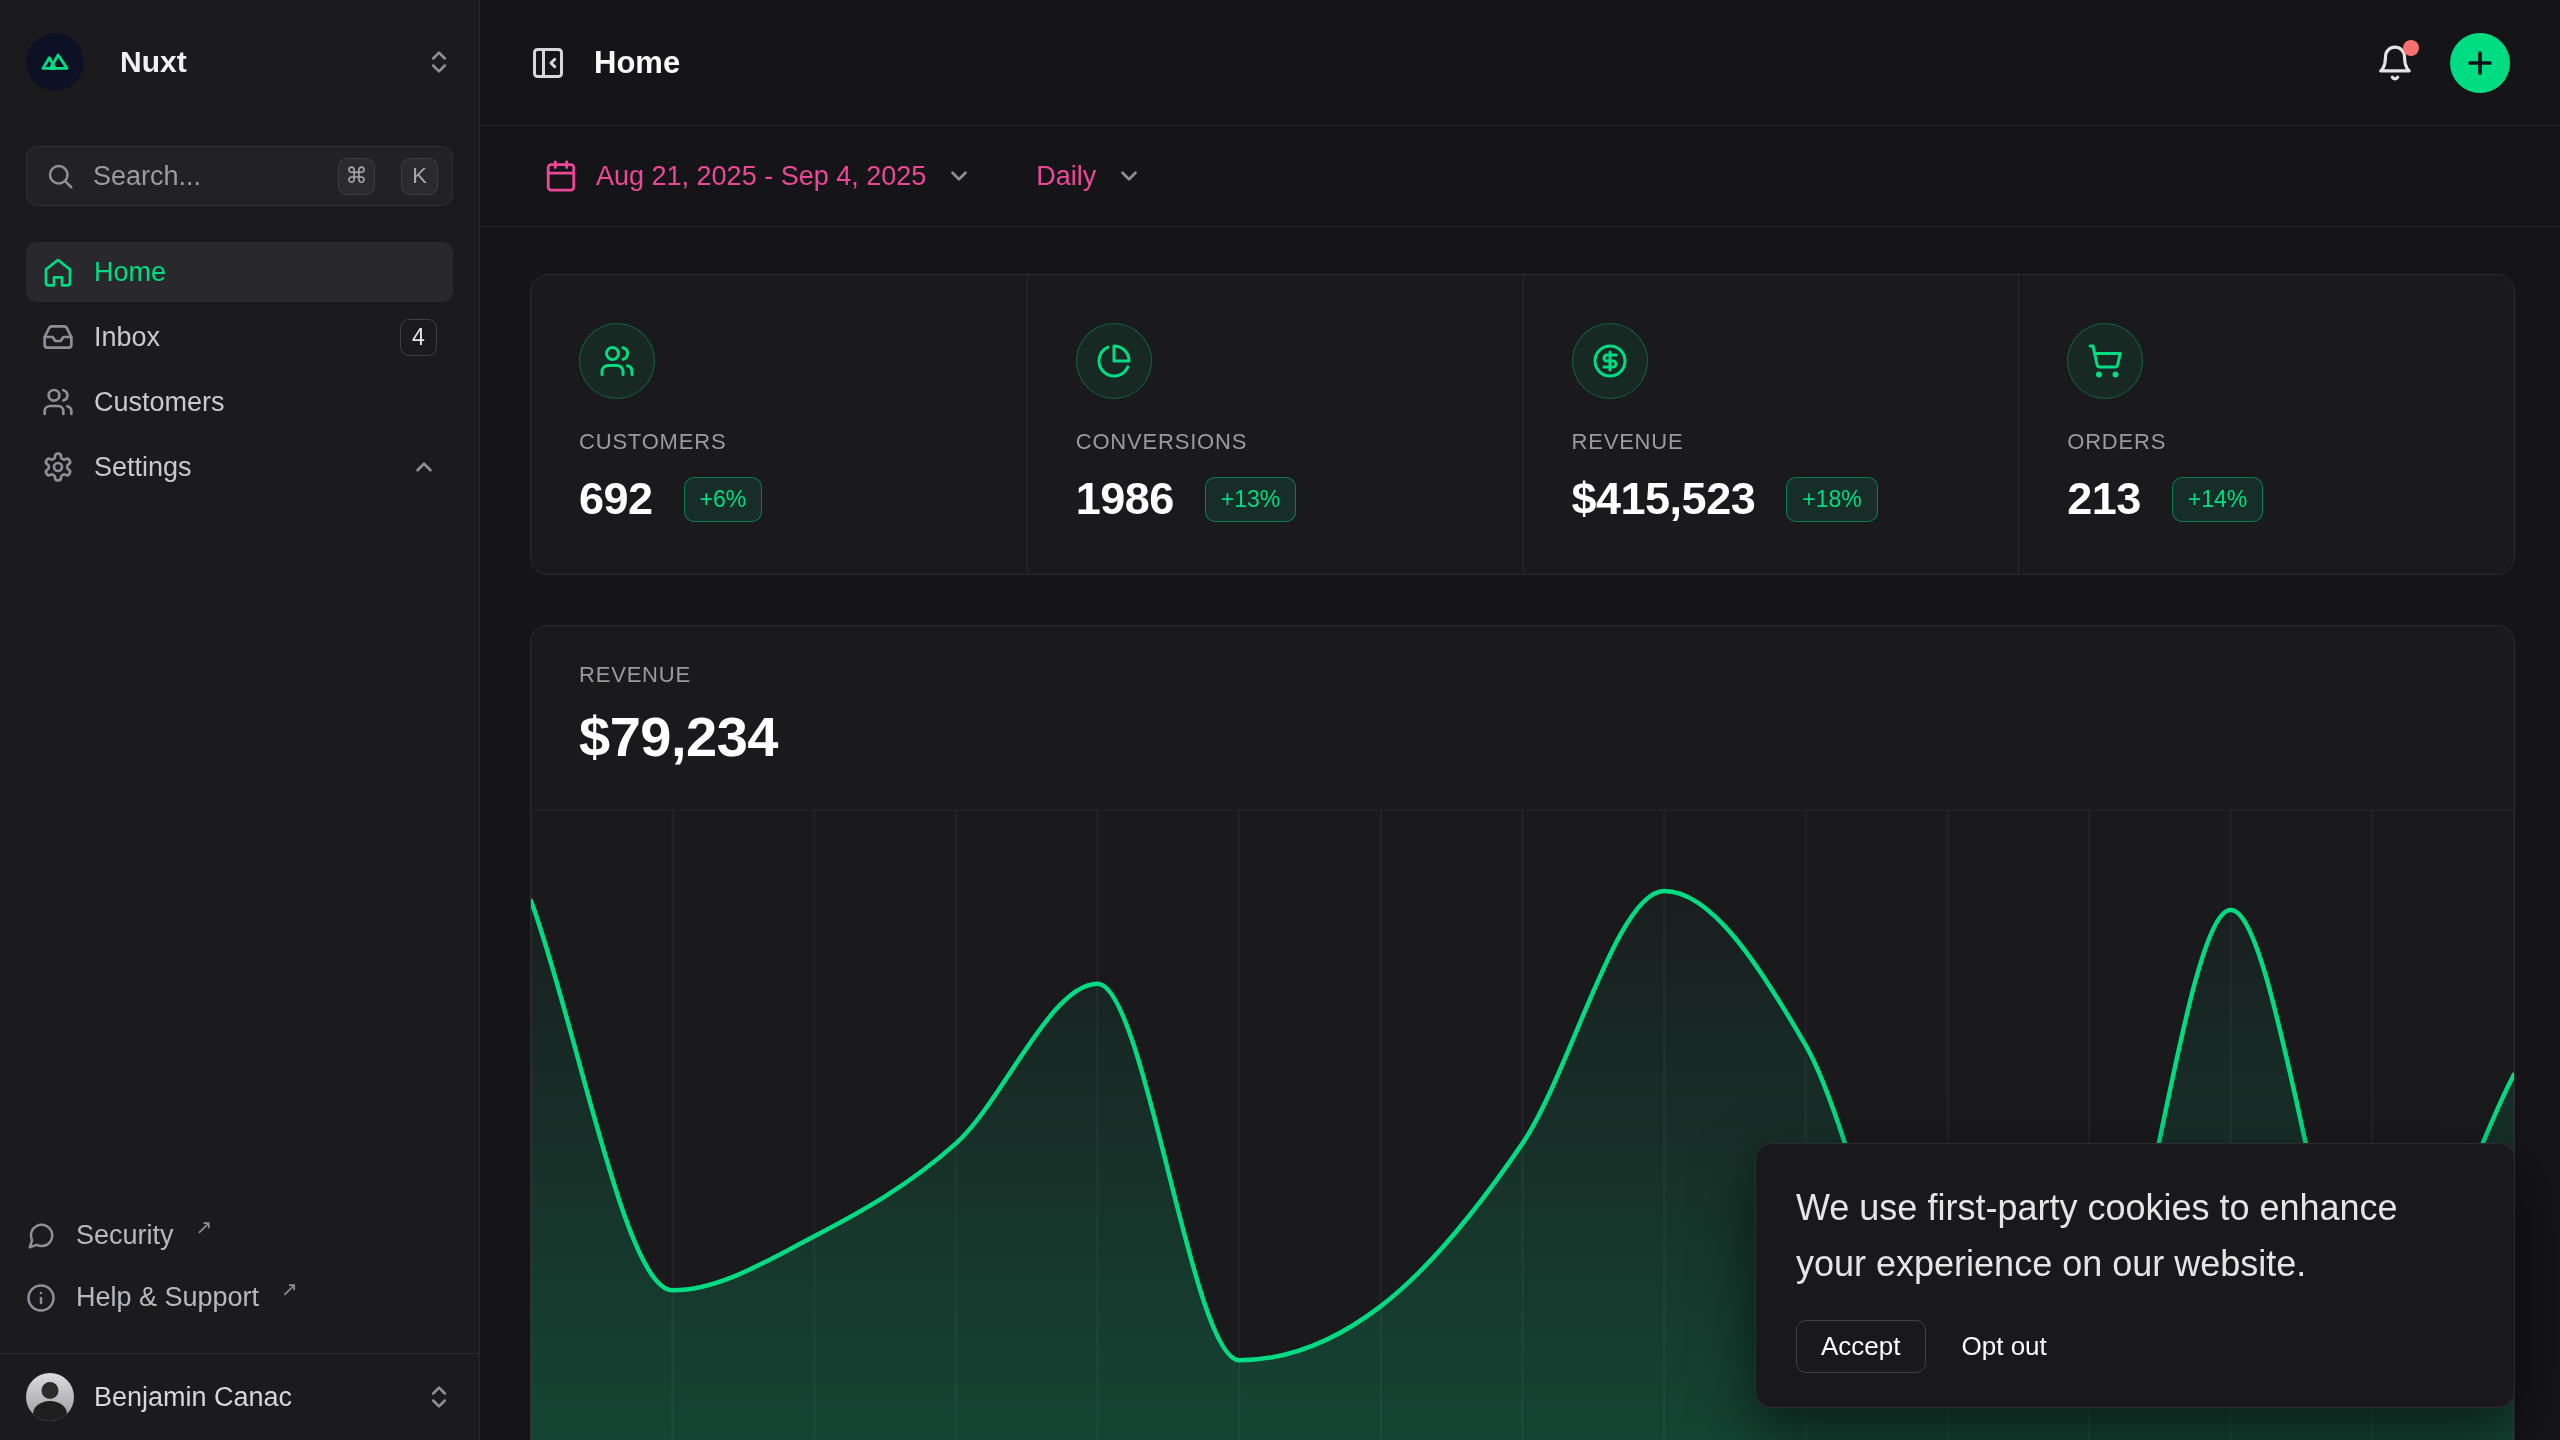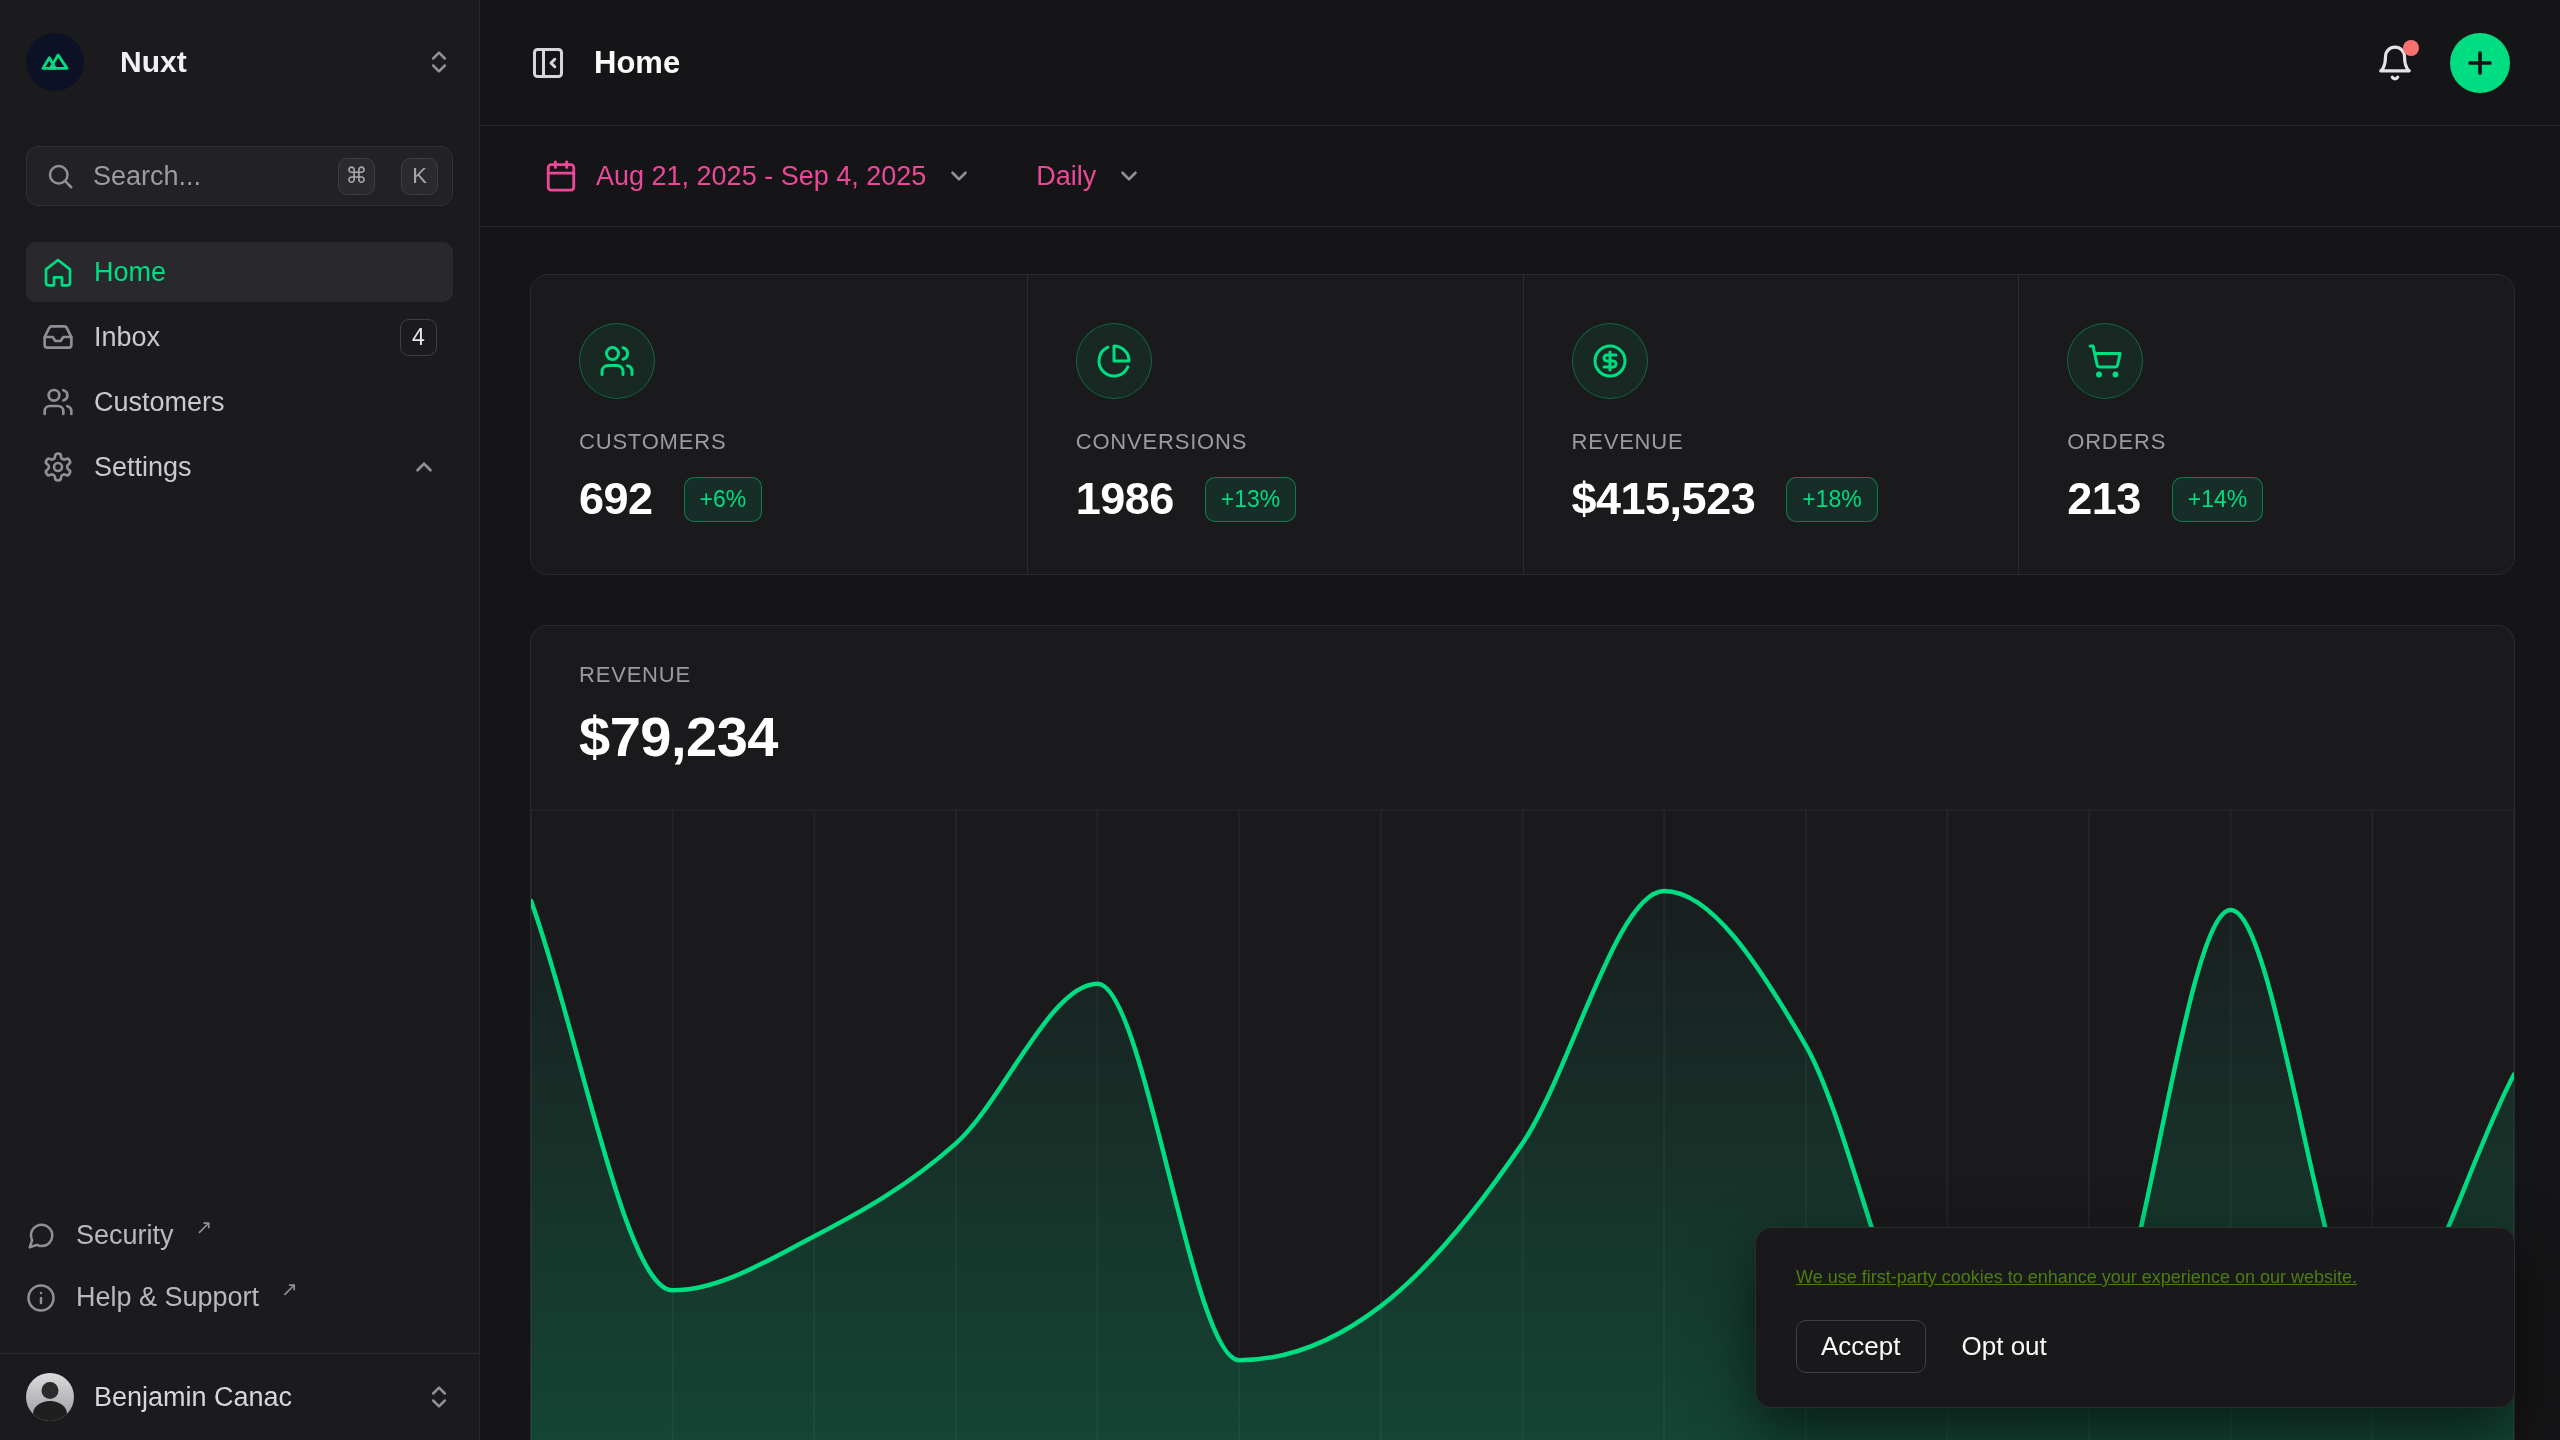--- a/index.html
+++ b/index.html
@@ -88,21 +88,21 @@
   .rev-head { padding:36px 48px 0; }
   .rev-label { font-size:22px; font-weight:500; letter-spacing:0.8px; color:#9a9aa2; }
   .rev-value { margin-top:16px; font-size:56px; font-weight:700; color:#ffffff; letter-spacing:-0.5px; }
   .chart-wrap { position:absolute; left:0; right:0; top:183px; bottom:0; }
   .chart-wrap svg { display:block; width:100%; height:100%; }
 
   
   .cookie-banner { position:fixed; right:45px; bottom:32px; width:760px; background:#19191c;
     border:1px solid #2c2c31; border-radius:16px; padding:36px 40px 34px; z-index:50;
     box-shadow:0 24px 60px rgba(0,0,0,0.55); }
-  .cookie-text { font-size:18px; line-height:1.55; color:#4d7c0f; max-width:610px;text-decoration:underline; }
+  .cookie-text { font-size:36px; line-height:1.55; color:#e5e5e5; max-width:610px; }
   .cookie-actions { margin-top:28px; display:flex; align-items:center; gap:36px; }
   .accept-btn { font-size:26px; color:#fafafa; background:transparent; border:1.5px solid #3f3f46;
     border-radius:10px; padding:10px 24px; cursor:pointer; font-family:inherit; }
   .optout-btn { font-size:26px; color:#fafafa; background:none; border:none; cursor:pointer; font-family:inherit; }
 </style>
 </head>
 <body>
 
 <aside class="sidebar">
 

